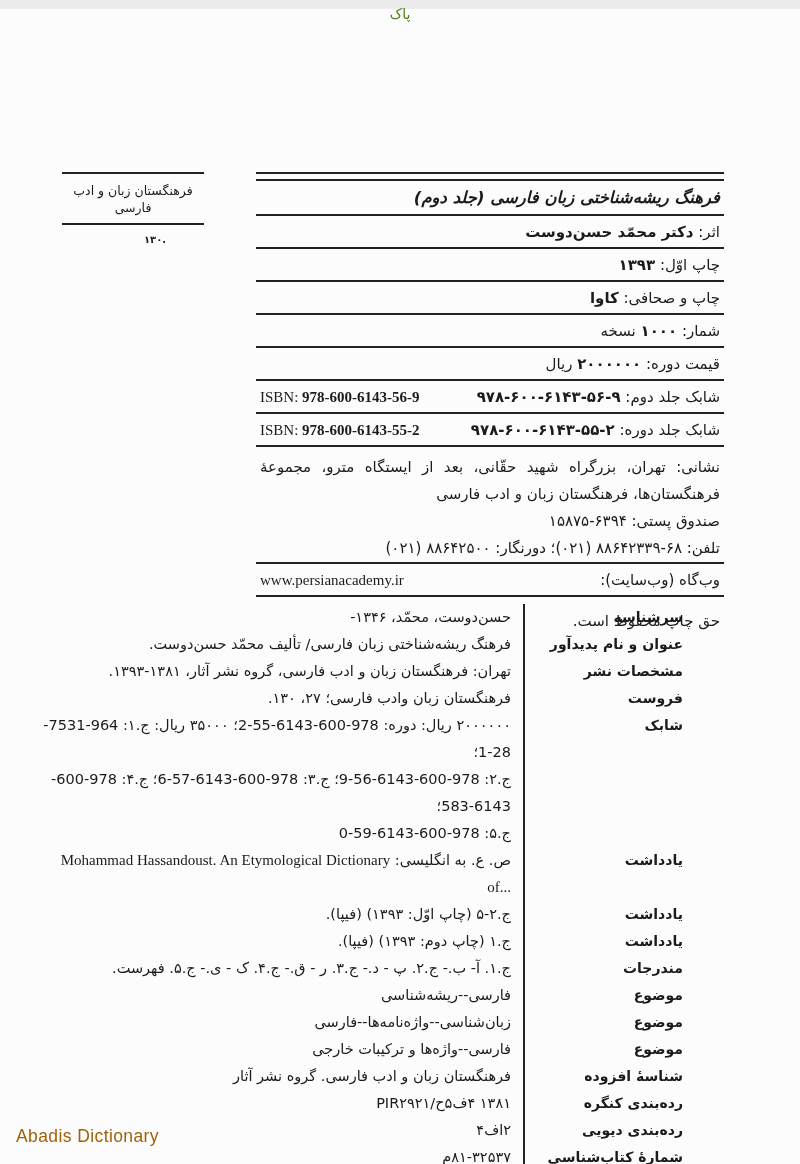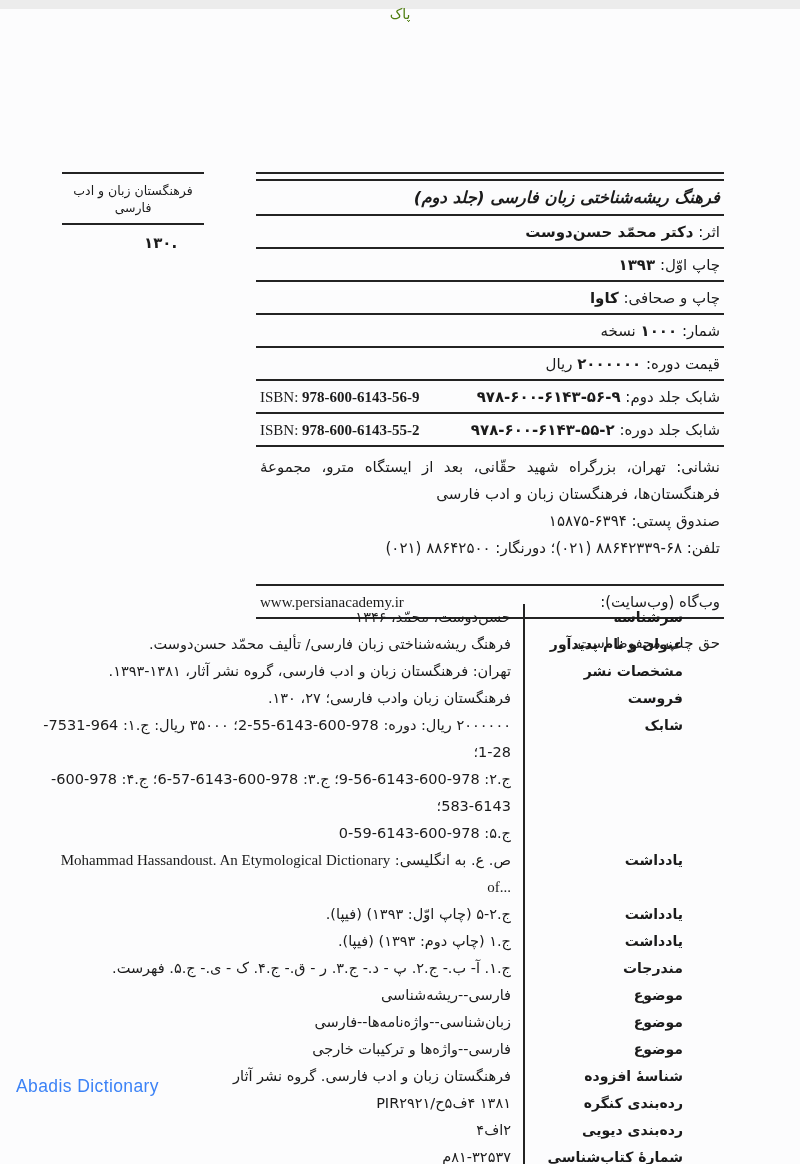--- a/index.html
+++ b/index.html
@@ -13,53 +13,53 @@
     position:absolute;left:0;right:0;top:6px;text-align:center;
     color:#4d7c0f;font-size:14px;
   }
   
   .left-block{position:absolute;left:62px;top:172px;width:142px;direction:rtl;}
   .left-block .org{
     border-top:2px solid #232323;border-bottom:2px solid #232323;
     padding:8px 1px 7px;text-align:center;font-size:12.5px;line-height:17px;
   }
   .left-block .num{
-    margin-top:9px;padding-left:82px;font-weight:bold;font-size:15px;
+    margin-top:9px;padding-left:82px;font-weight:bold;font-size:10px;
     direction:ltr;unicode-bidi:bidi-override;text-align:left;
   }
   
   .pub{position:absolute;left:256px;top:172px;width:468px;direction:rtl;font-size:15px;}
   .pub .dbl{height:5px;border-top:2px solid #232323;border-bottom:2px solid #232323;}
   .pub .row{border-bottom:2px solid #232323;padding:6px 4px 5px;text-align:right;line-height:20px;}
   .pub .row.title{padding:7px 4px 6px;font-weight:bold;font-style:italic;font-size:16.5px;}
   .pub .row.split{display:flex;justify-content:space-between;align-items:baseline;}
   .pub .b{font-weight:bold;}
   .pub .latin{direction:ltr;font-family:"Liberation Serif", serif;font-size:15px;}
-  .pub .addr{line-height:27px;padding-top:7px;padding-bottom:22px;}
+  .pub .addr{line-height:27px;padding-top:7px;padding-bottom:0;}
   .pub .addr .just{text-align:justify;text-align-last:justify;}
   .pub .norule{border-bottom:none;padding-top:14px;}
   .ltrnum{direction:ltr;unicode-bidi:bidi-override;}
   
   .catalog{position:absolute;left:40px;top:604px;width:643px;direction:rtl;}
   .crow{display:flex;}
   .clabel{
     width:158px;flex:0 0 158px;text-align:right;font-weight:bold;
     font-size:14px;line-height:27px;padding-left:14px;box-sizing:border-box;
   }
   .cval{
     flex:1;border-right:2px solid #232323;padding-right:12px;
     text-align:right;font-size:14.5px;line-height:27px;min-height:27px;
   }
   .cval .en{
     direction:ltr;unicode-bidi:embed;
     font-family:"Liberation Serif", serif;font-size:15px;
   }
   .cval.ltr{direction:ltr;unicode-bidi:bidi-override;font-family:"DejaVu Sans",sans-serif;}
   .watermark{
-    position:absolute;left:16px;top:1076px;color:#3b82f6;
+    position:absolute;left:16px;top:1126px;color:#a16207;
     font-size:17.5px;letter-spacing:0.4px;
     font-family:"Liberation Sans", sans-serif;
   }
 </style>
 </head>
 <body>
 
 <div class="sheet">
   <div class="topband"></div>
   <div class="pagenote">پاک</div>

